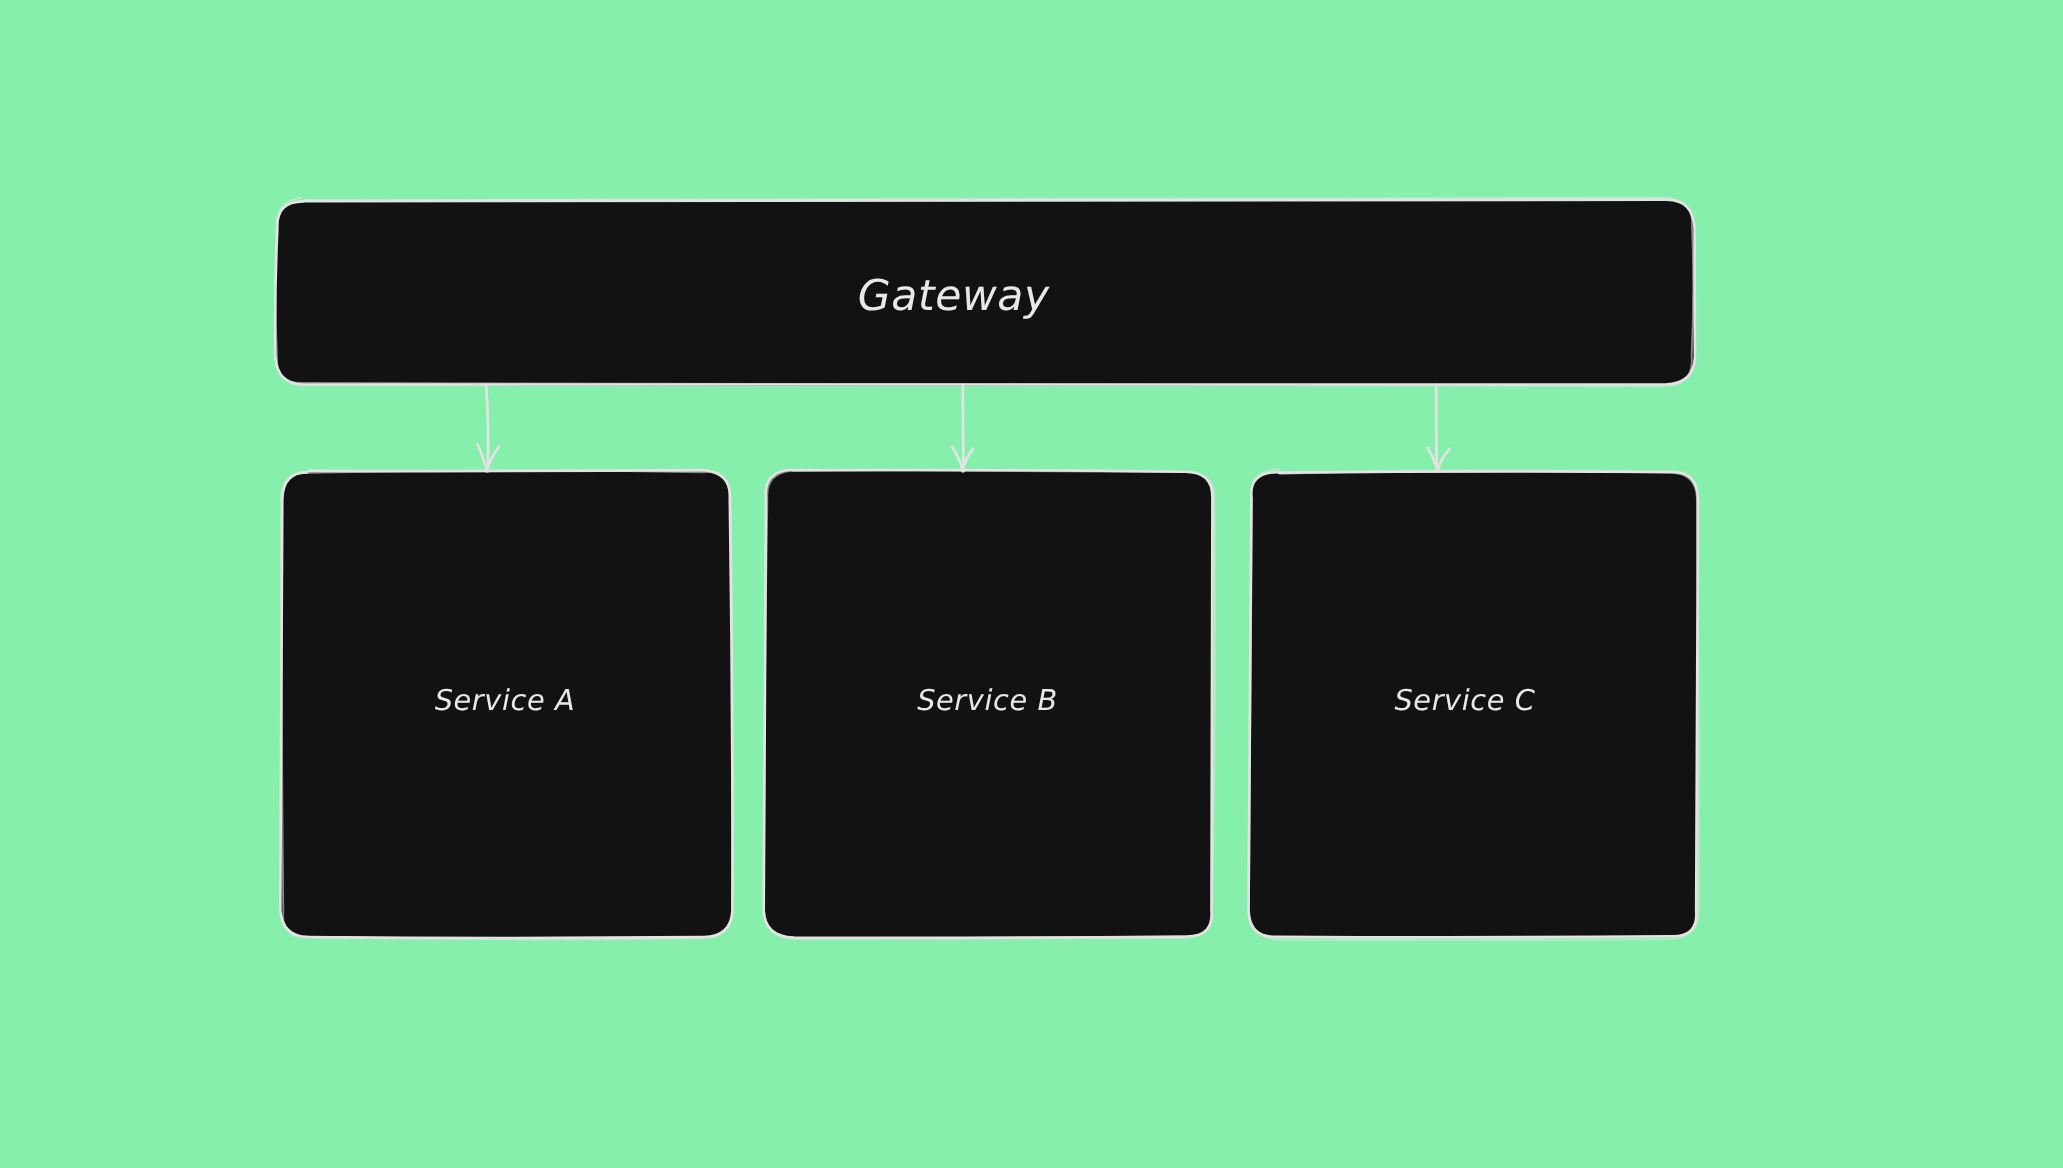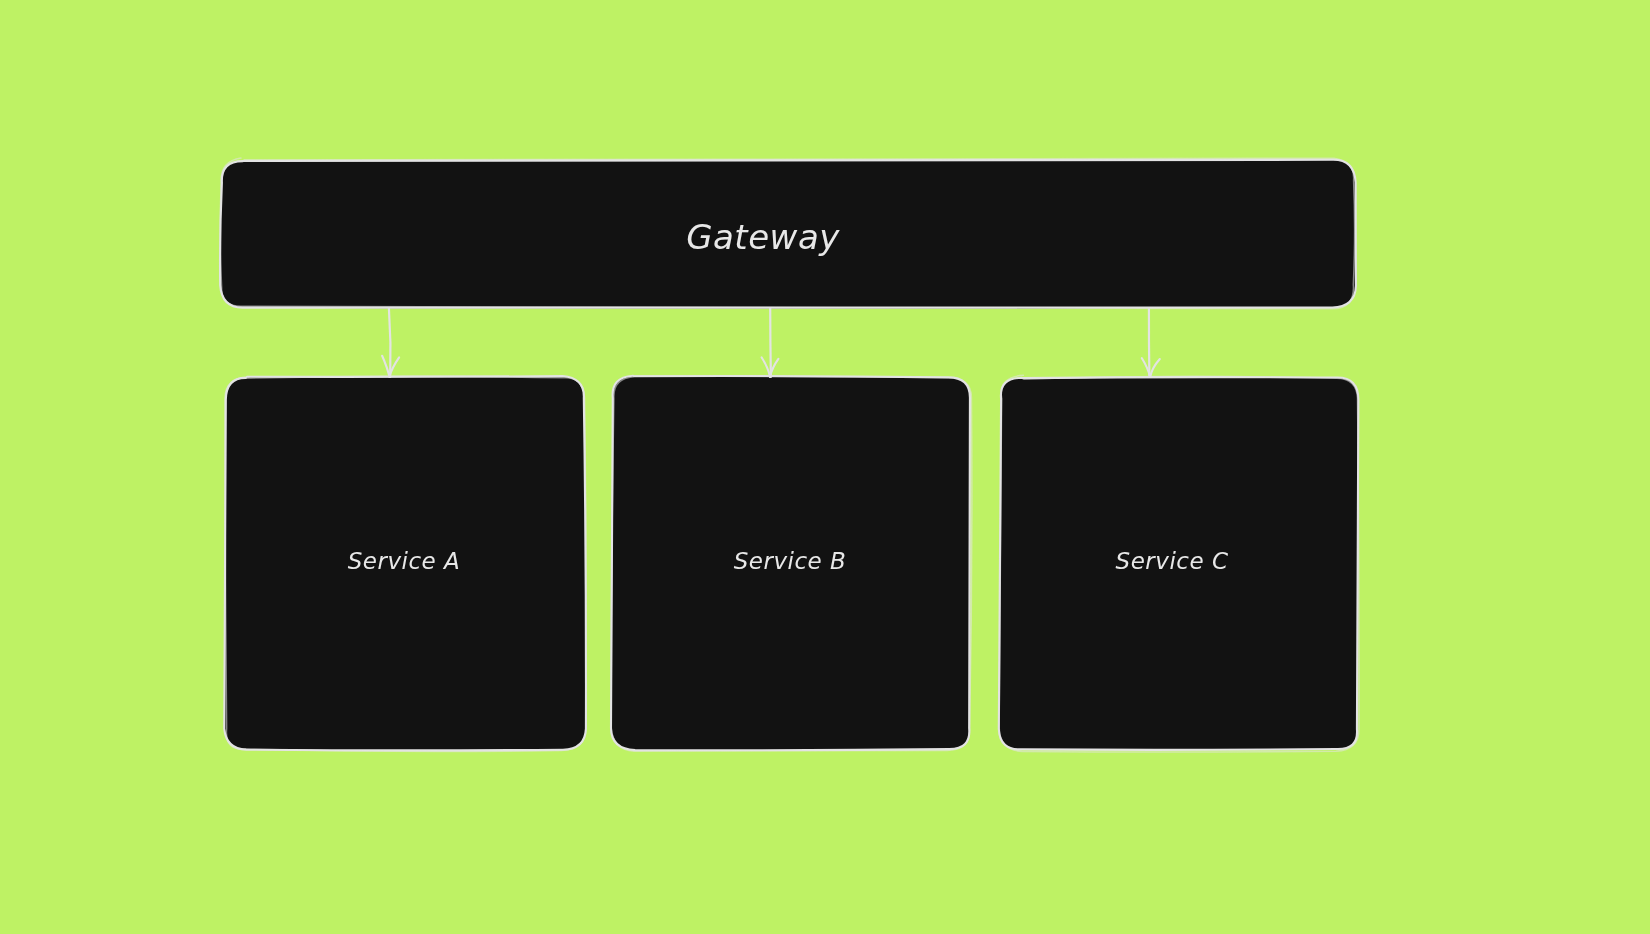--- a/index.html
+++ b/index.html
@@ -5,21 +5,21 @@
 <style>
   html, body {
     margin: 0;
     padding: 0;
     background: #121212;
   }
   #canvas {
     position: relative;
     width: 1650px;
     height: 934px;
-    background: #bef264;
+    background: #86efac;
     overflow: hidden;
     font-family: "DejaVu Sans", sans-serif;
   }
   #diagram-svg {
     position: absolute;
     left: 0;
     top: 0;
     width: 1650px;
     height: 934px;
     display: block;

